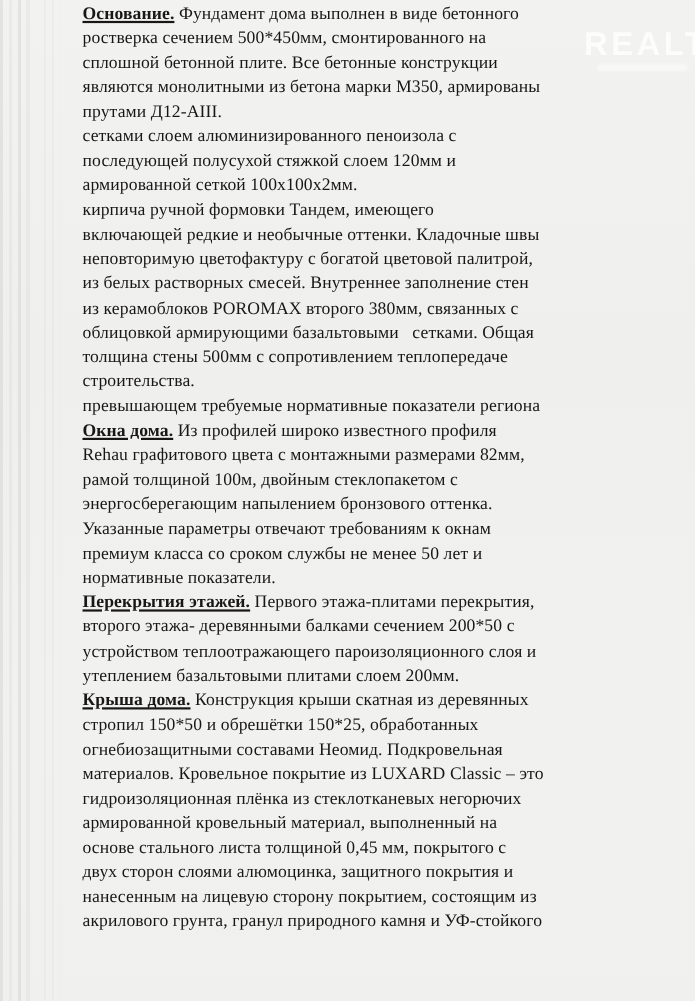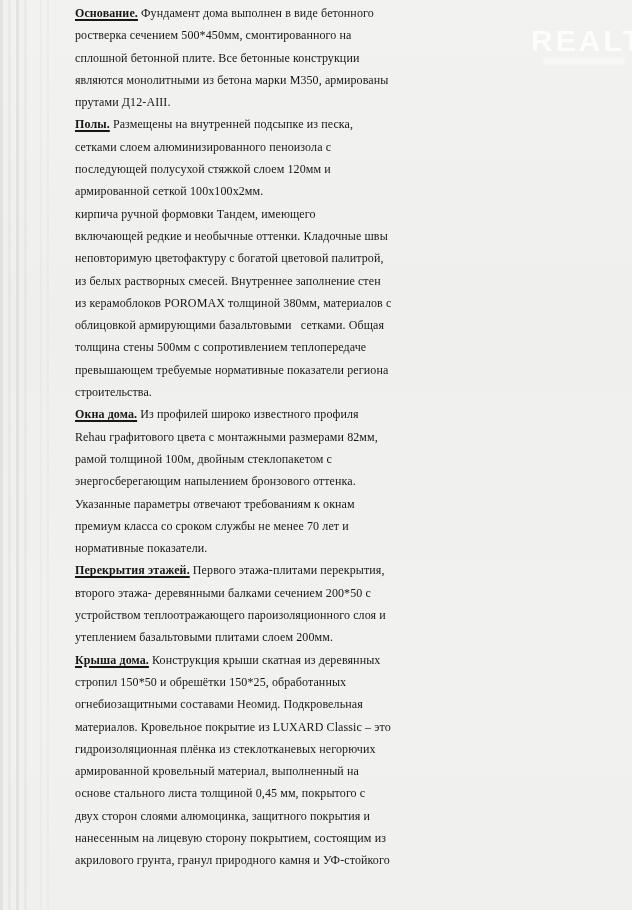--- a/index.html
+++ b/index.html
@@ -47,21 +47,21 @@
     filter: blur(1.2px);
     border-radius: 2px;
   }
   .doc {
     position: absolute;
     left: 75px; top: 2px;
     width: 545px;
   }
   .line {
     white-space: pre;
-    font-size: 12px;
+    font-size: 16px;
     line-height: 22.3px;
     height: 22.3px;
     letter-spacing: 0.1px;
   }
   .head {
     font-weight: 700;
     text-decoration: underline;
     text-decoration-thickness: 2px;
     text-underline-offset: 2px;
   }
@@ -74,39 +74,38 @@
 
 <div class="watermark">REALT</div>
 <div class="watermark-subtext"></div>
 
 <div class="doc">
     <div class="line"><span class="head">Основание.</span> Фундамент дома выполнен в виде бетонного</div>
     <div class="line">ростверка сечением 500*450мм, смонтированного на</div>
     <div class="line">сплошной бетонной плите. Все бетонные конструкции</div>
     <div class="line">являются монолитными из бетона марки М350, армированы</div>
     <div class="line">прутами Д12-АIII.</div>
-    <div class="line"><span class="head">Полы.</span> Размещены на внутренней подсыпке из песка,</div>
     <div class="line">сетками слоем алюминизированного пеноизола с</div>
     <div class="line">последующей полусухой стяжкой слоем 120мм и</div>
     <div class="line">армированной сеткой 100х100х2мм.</div>
     <div class="line">кирпича ручной формовки Тандем, имеющего</div>
     <div class="line">включающей редкие и необычные оттенки. Кладочные швы</div>
     <div class="line">неповторимую цветофактуру с богатой цветовой палитрой,</div>
     <div class="line">из белых растворных смесей. Внутреннее заполнение стен</div>
-    <div class="line">из керамоблоков POROMAX толщиной 380мм, материалов с</div>
+    <div class="line">из керамоблоков POROMAX второго 380мм, связанных с</div>
     <div class="line">облицовкой армирующими базальтовыми   сетками. Общая</div>
     <div class="line">толщина стены 500мм с сопротивлением теплопередаче</div>
+    <div class="line">строительства.</div>
     <div class="line">превышающем требуемые нормативные показатели региона</div>
-    <div class="line">строительства.</div>
     <div class="line"><span class="head">Окна дома.</span> Из профилей широко известного профиля</div>
     <div class="line">Rehau графитового цвета с монтажными размерами 82мм,</div>
     <div class="line">рамой толщиной 100м, двойным стеклопакетом с</div>
     <div class="line">энергосберегающим напылением бронзового оттенка.</div>
     <div class="line">Указанные параметры отвечают требованиям к окнам</div>
-    <div class="line">премиум класса со сроком службы не менее 70 лет и</div>
+    <div class="line">премиум класса со сроком службы не менее 50 лет и</div>
     <div class="line">нормативные показатели.</div>
     <div class="line"><span class="head">Перекрытия этажей.</span> Первого этажа-плитами перекрытия,</div>
     <div class="line">второго этажа- деревянными балками сечением 200*50 с</div>
     <div class="line">устройством теплоотражающего пароизоляционного слоя и</div>
     <div class="line">утеплением базальтовыми плитами слоем 200мм.</div>
     <div class="line"><span class="head">Крыша дома.</span> Конструкция крыши скатная из деревянных</div>
     <div class="line">стропил 150*50 и обрешётки 150*25, обработанных</div>
     <div class="line">огнебиозащитными составами Неомид. Подкровельная</div>
     <div class="line">материалов. Кровельное покрытие из LUXARD Classic – это</div>
     <div class="line">гидроизоляционная плёнка из стеклотканевых негорючих</div>

